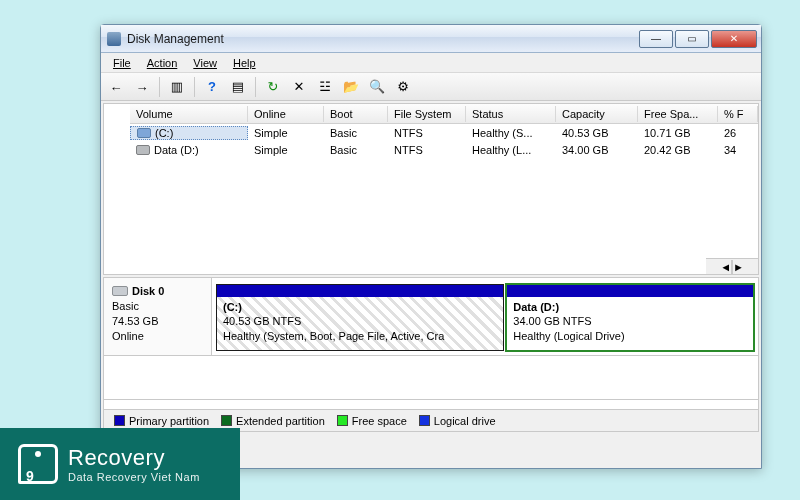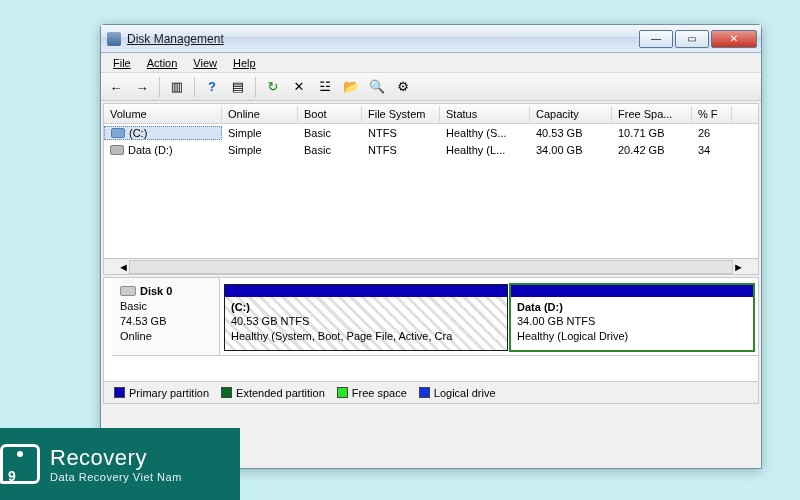--- a/index.html
+++ b/index.html
@@ -28,21 +28,21 @@
     align-items: center;
     padding: 0 4px 0 6px;
     border-bottom: 1px solid #9db4cd;
   }
   .title-icon {
     width: 14px; height: 14px;
     background: linear-gradient(#8aa9c8,#3f6a9a);
     border-radius: 2px;
     margin-right: 6px;
   }
-  .title-text { flex:1; color:#1a1a1a; font-size:12px;text-decoration:underline; }
+  .title-text { flex:1; color:#1a1a1a; font-size:12px; }
   .win-btns { display:flex; gap:2px; }
   .win-btn {
     width: 34px; height: 18px;
     border: 1px solid #5c7896;
     border-radius: 2px;
     background: linear-gradient(#f6fafe,#d7e4f2);
     display:flex; align-items:center; justify-content:center;
     font-size:10px; color:#1a1a1a;
     cursor:pointer;
   }
@@ -78,21 +78,21 @@
     cursor:pointer;
   }
   .tb-sep {
     width:1px; height:20px; background:#c9c9c9; margin:0 2px;
   }
   .volumes {
     background:#fff;
     border:1px solid #c9c9c9;
     margin:2px;
     height: 172px;
-    display:flex; flex-direction:column;
+    display:flex; flex-direction:column;align-items:flex-end;
   }
   .vol-header, .vol-row {
     display:flex;
     align-items:center;
     font-size:11px;
   }
   .vol-header {
     background: linear-gradient(#fdfdfd,#ececec);
     border-bottom:1px solid #d0d0d0;
     height:20px;
@@ -117,24 +117,23 @@
   }
   .drive-icon.dark{ background:#b9bcbf; border-color:#7e8082;}
   .vol-row.sel .col.volume{ background:#d7e4f4; border:1px dotted #5b88c0;}
   .vol-scroll{
     height:16px; background:#f0f0f0; border-top:1px solid #c9c9c9;
     display:flex; align-items:center; padding:0 14px;
   }
   .vol-scroll .track{ flex:1; height:14px; background:#e4e4e4; border:1px solid #c9c9c9;}
   .disk-pane{
     margin:2px; background:#fff; border:1px solid #c9c9c9;
-    height: 127px;
+    height: 155px;
     position:relative;
     overflow:hidden;
-    padding-left:8px;
   }
   .disk-row{
     display:flex; height:78px; border-bottom:1px solid #c9c9c9;
   }
   .disk-meta{
     width:108px; padding:6px 8px;
     background:#fafafa; border-right:1px solid #c9c9c9;
     font-size:11px; line-height:1.35;
   }
   .disk-meta .dicon{
@@ -179,21 +178,21 @@
   .sw-primary{background:#0a00b8;}
   .sw-ext{background:#0a6a1f;}
   .sw-free{background:#26e826;}
   .sw-logical{background:#1533e0;}
   .brand{
     position:absolute; left:0; bottom:0;
     width:240px; height:72px;
     background:#0c6d64;
     color:#fff;
     display:flex; align-items:center;
-    padding:6px 0;
+    padding:6px 18px;
     gap:10px;
   }
   .brand-icon{
     width:40px; height:40px;
     border:3px solid #fff;
     border-radius:6px 6px 6px 2px;
     position:relative;
   }
   .brand-icon::after{
     content:"9"; position:absolute; left:5px; bottom:-3px;

